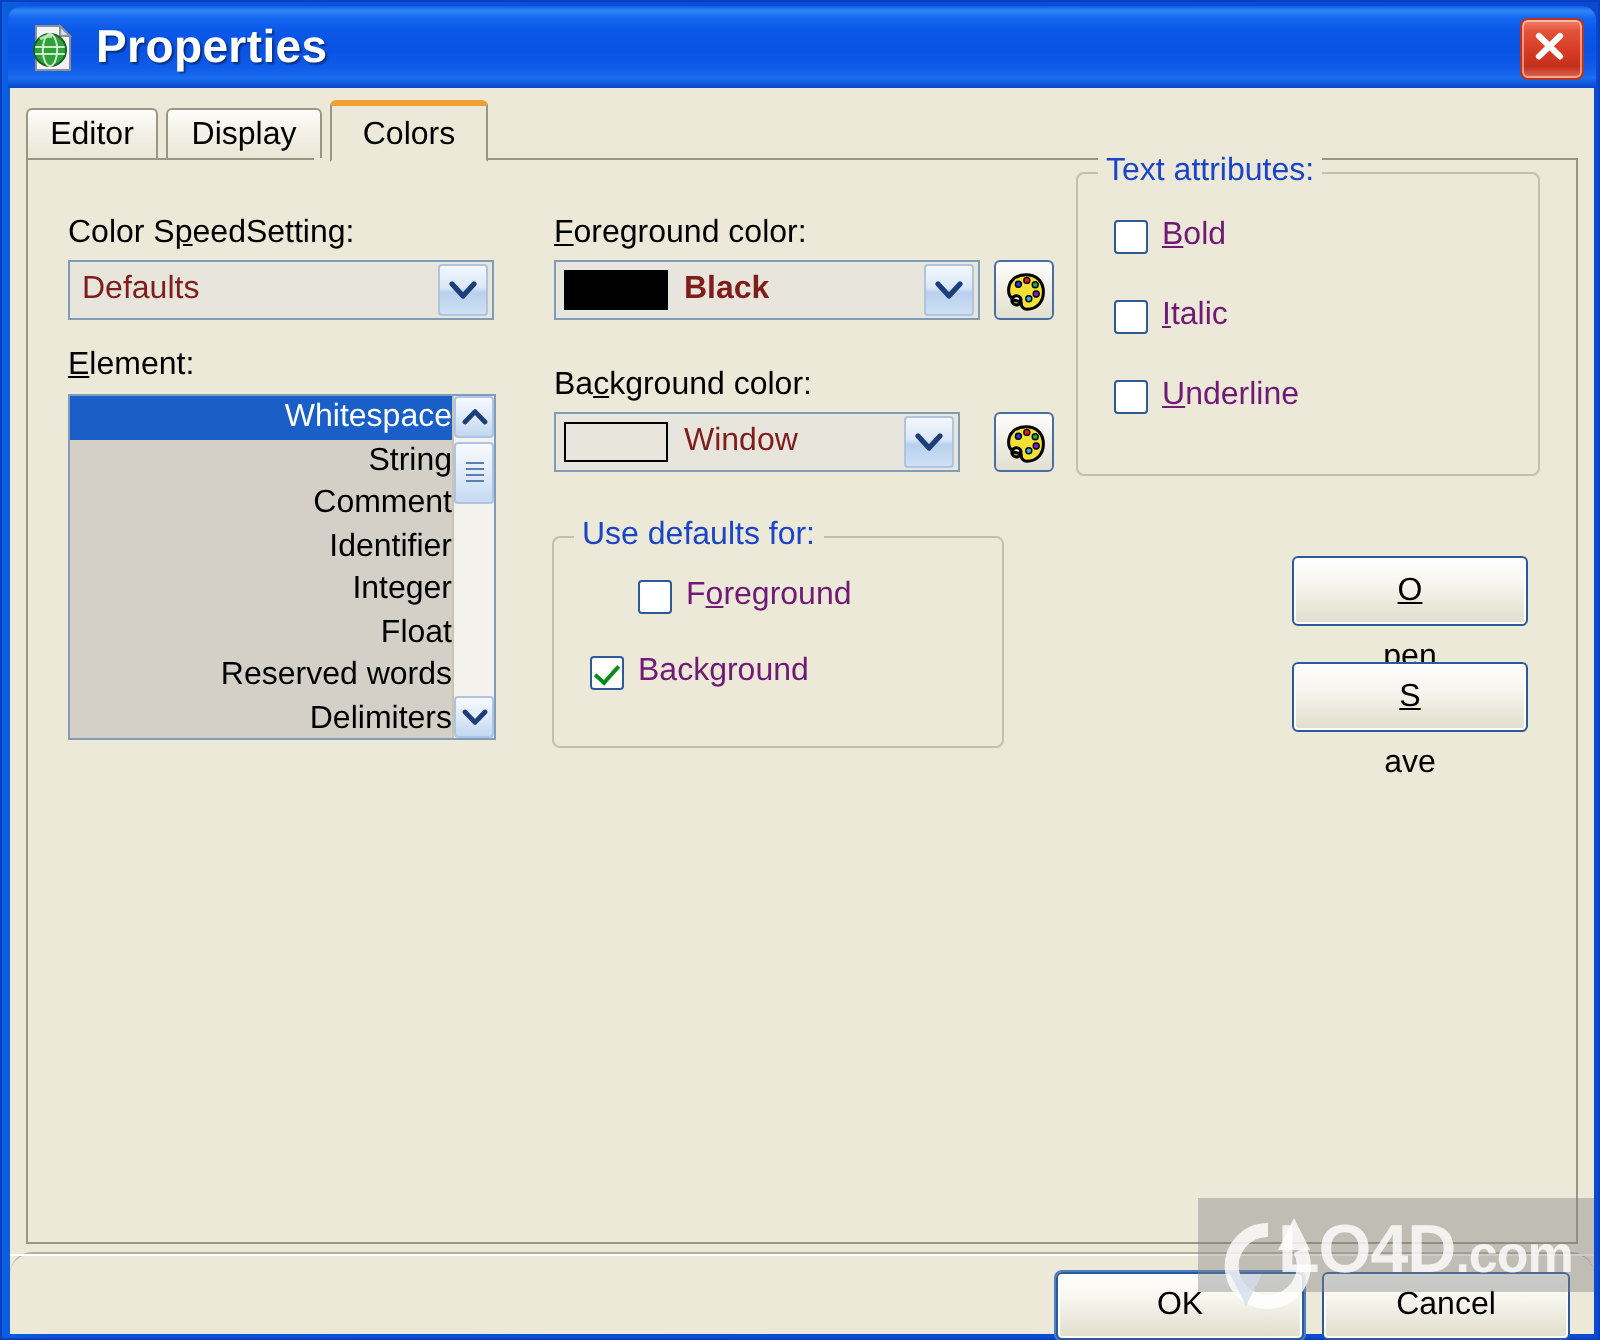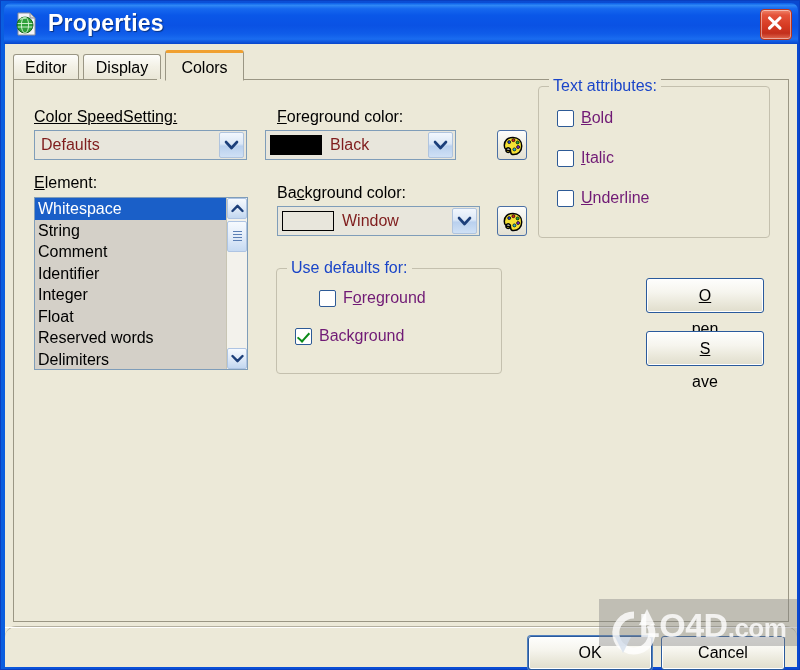--- a/index.html
+++ b/index.html
@@ -182,21 +182,21 @@
     position: absolute;
     left: 20px; top: 117px;
     width: 214px; height: 173px;
     box-sizing: border-box;
     background: #d4d0c8;
     border: 1px solid #7f9db9;
     overflow: hidden;
   }
   #listitems {
     position: absolute;
-    left: 0; top: 0; right: 21px;
+    left: 0; top: 0; right: 21px; text-align: right;
   }
   .listitem {
     height: 21.5px;
     line-height: 21px;
     font-size: 16px;
     color: #000;
     padding-left: 3px;
     white-space: nowrap;
     cursor: default;
   }
@@ -406,21 +406,21 @@
       <div class="tab" id="tab-display">
         <span>Display</span>
       </div>
       <div class="tab active" id="tab-colors">
         <span>Colors</span>
       </div>
     </div>
 
     <div id="tabpage">
 
-      <div class="lbl" style="left:20px; top:28px;text-decoration:underline;"><span>Color S</span><span class="acc">p</span><span>eedSetting:</span></div>
+      <div class="lbl" style="left:20px; top:28px;"><span>Color S</span><span class="acc">p</span><span>eedSetting:</span></div>
 
       <div class="combo" id="speedsetting-combo" style="left:20px; top:50px; width:213px;">
         <div class="ctext" style="padding-left:6px;">Defaults</div>
         <div class="arrowbox">
           <svg width="15" height="10" viewBox="0 0 15 10">
             <path d="M2 2 L7.5 8 L13 2" stroke="#1c3f7a" stroke-width="2.6" fill="none" stroke-linecap="round" stroke-linejoin="round"></path>
           </svg>
         </div>
       </div>
 
@@ -454,21 +454,21 @@
           <div class="sbbtn" id="sb-down">
             <svg width="13" height="9" viewBox="0 0 13 9">
               <path d="M1.5 2 L6.5 7.2 L11.5 2" stroke="#1c3f7a" stroke-width="2.4" fill="none" stroke-linecap="round" stroke-linejoin="round"></path>
             </svg>
           </div>
         </div>
       </div>
 
       <div class="lbl" style="left:263px; top:28px;"><span class="acc">F</span><span>oreground color:</span></div>
 
-      <div class="combo" id="fg-combo" style="left:251px; top:50px; width:191px;">
+      <div class="combo" id="fg-combo" style="left:263px; top:50px; width:213px;font-weight:bold;">
         <div class="swatch" id="fg-swatch" style="background: rgb(0, 0, 0);"></div>
         <div class="ctext">Black</div>
         <div class="arrowbox">
           <svg width="15" height="10" viewBox="0 0 15 10">
             <path d="M2 2 L7.5 8 L13 2" stroke="#1c3f7a" stroke-width="2.6" fill="none" stroke-linecap="round" stroke-linejoin="round"></path>
           </svg>
         </div>
       </div>
 
       <div class="palbtn" style="left:483px; top:50px;">

